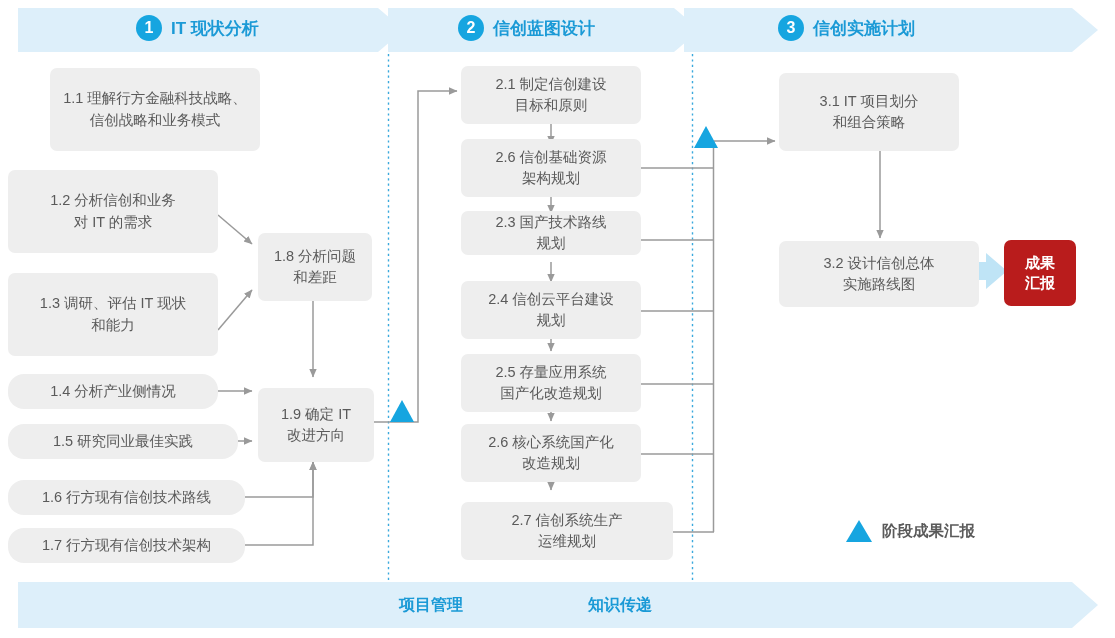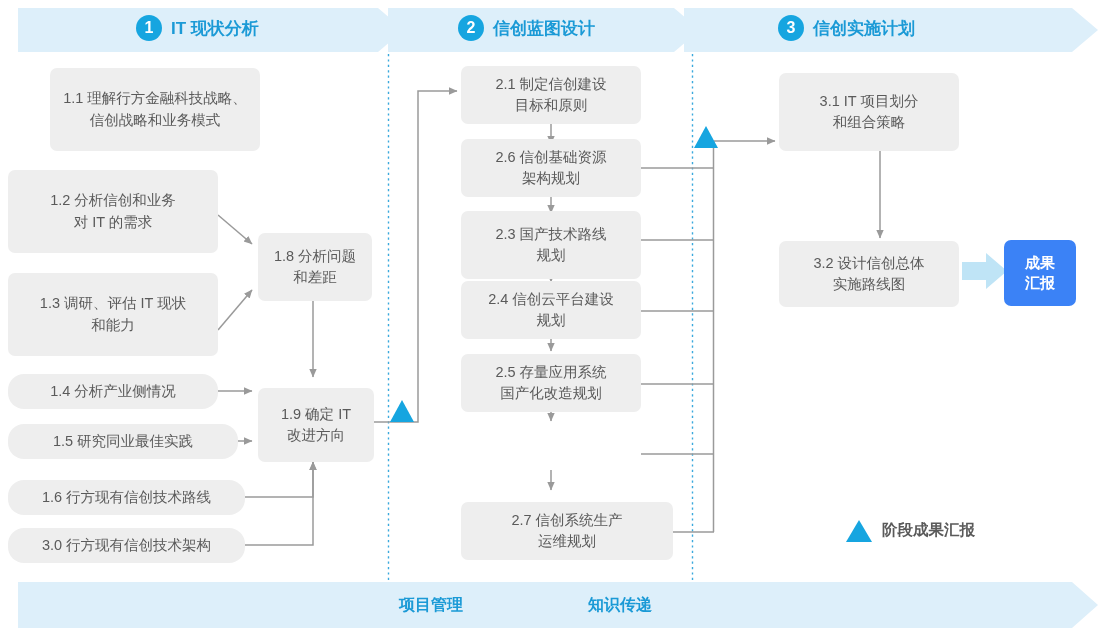--- a/index.html
+++ b/index.html
@@ -30,30 +30,30 @@
   .box{
     position:absolute;background:#eeeeee;border-radius:7px;
     display:flex;align-items:center;justify-content:center;
     text-align:center;color:#5a5a5a;font-size:14.5px;line-height:1.45;
     padding:4px 8px;box-sizing:border-box;
   }
   .box.pill{border-radius:16px;}
   .box .txt{white-space:pre-line;}
 
   .deliverable{
-    position:absolute;background:#3b82f6;border-radius:7px;
+    position:absolute;background:#b91c1c;border-radius:7px;
     display:flex;align-items:center;justify-content:center;
     text-align:center;color:#ffffff;font-size:15px;font-weight:bold;
     line-height:1.35;box-sizing:border-box;
   }
   .deliverable .txt{white-space:pre-line;}
 
   
   .legend{
-    position:absolute;display:flex;gap:10px;
+    position:absolute;display:flex;align-items:center;gap:10px;
   }
   .legend-tri{
     width:0;height:0;border-left:13px solid transparent;
     border-right:13px solid transparent;border-bottom:22px solid #16a5e0;
   }
   .legend-text{color:#5a5a5a;font-size:15.5px;font-weight:bold;white-space:nowrap;}
 
   
   .band-label{
     position:absolute;color:#1b9ad6;font-size:16px;font-weight:bold;
@@ -168,62 +168,66 @@
   <div class="box pill" style="left:8px;top:374px;width:210px;height:35px;">
     <span class="txt">1.4 分析产业侧情况</span>
   </div>
   <div class="box pill" style="left:8px;top:424px;width:230px;height:35px;">
     <span class="txt">1.5 研究同业最佳实践</span>
   </div>
   <div class="box pill" style="left:8px;top:480px;width:237px;height:35px;">
     <span class="txt">1.6 行方现有信创技术路线</span>
   </div>
   <div class="box pill" style="left:8px;top:528px;width:237px;height:35px;">
-    <span class="txt">3.0 行方现有信创技术架构</span>
+    <span class="txt">1.7 行方现有信创技术架构</span>
   </div>
 
   <div class="box" style="left:258px;top:233px;width:114px;height:68px;">
     <span class="txt">1.8 分析问题
 和差距</span>
   </div>
   <div class="box" style="left:258px;top:388px;width:116px;height:74px;">
     <span class="txt">1.9 确定 IT
 改进方向</span>
   </div>
 
   <div class="box" style="left:461px;top:66px;width:180px;height:58px;">
     <span class="txt">2.1 制定信创建设
 目标和原则</span>
   </div>
   <div class="box" style="left:461px;top:139px;width:180px;height:58px;">
     <span class="txt">2.6 信创基础资源
 架构规划</span>
   </div>
-  <div class="box" style="left:461px;top:211px;width:180px;height:68px;">
+  <div class="box" style="left:461px;top:211px;width:180px;height:44px;">
     <span class="txt">2.3 国产技术路线
 规划</span>
   </div>
   <div class="box" style="left:461px;top:281px;width:180px;height:58px;">
     <span class="txt">2.4 信创云平台建设
 规划</span>
   </div>
   <div class="box" style="left:461px;top:354px;width:180px;height:58px;">
     <span class="txt">2.5 存量应用系统
 国产化改造规划</span>
   </div>
+  <div class="box" style="left:461px;top:424px;width:180px;height:58px;">
+    <span class="txt">2.6 核心系统国产化
+改造规划</span>
+  </div>
   <div class="box" style="left:461px;top:502px;width:212px;height:58px;">
     <span class="txt">2.7 信创系统生产
 运维规划</span>
   </div>
 
   <div class="box" style="left:779px;top:73px;width:180px;height:78px;">
     <span class="txt">3.1 IT 项目划分
 和组合策略</span>
   </div>
-  <div class="box" style="left:779px;top:241px;width:180px;height:66px;padding-left:8px;">
+  <div class="box" style="left:779px;top:241px;width:200px;height:66px;padding-left:8px;">
     <span class="txt">3.2 设计信创总体
 实施路线图</span>
   </div>
 
   <div class="deliverable" style="left:1004px;top:240px;width:72px;height:66px;">
     <span class="txt">成果
 汇报</span>
   </div>
 
   <div class="legend" style="left:846px;top:520px;">

